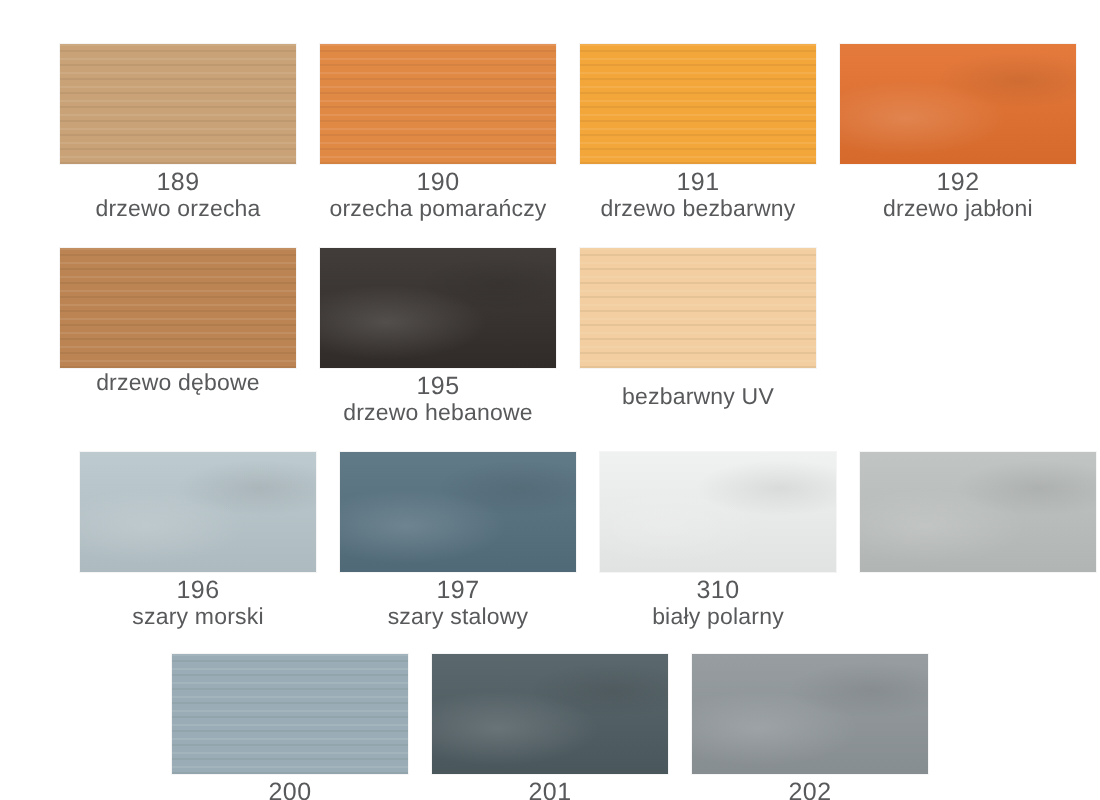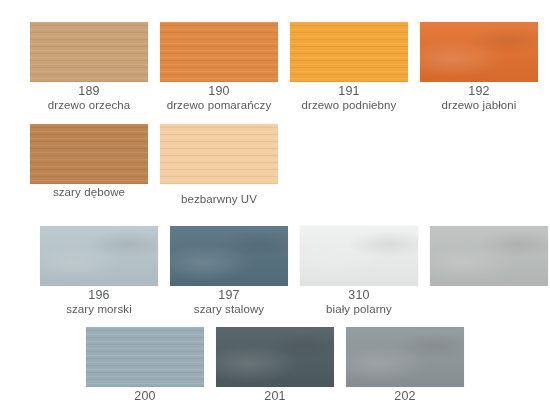--- a/index.html
+++ b/index.html
@@ -120,49 +120,58 @@
           <span class="swatch-code">189</span>
           <span class="swatch-name">drzewo orzecha</span>
         </div>
       </div>
       <div class="swatch-cell">
         <div class="swatch-chip" style="background: rgb(224, 137, 69);">
           <div class="grain grain-lines"></div>
         </div>
         <div class="swatch-caption">
           <span class="swatch-code">190</span>
-          <span class="swatch-name">drzewo pomarańczy</span>
+          <span class="swatch-name">orzecha pomarańczy</span>
         </div>
       </div>
       <div class="swatch-cell">
         <div class="swatch-chip" style="background: rgb(243, 166, 58);">
           <div class="grain grain-lines"></div>
         </div>
         <div class="swatch-caption">
           <span class="swatch-code">191</span>
-          <span class="swatch-name">drzewo podniebny</span>
+          <span class="swatch-name">drzewo bezbarwny</span>
         </div>
       </div>
       <div class="swatch-cell">
         <div class="swatch-chip" style="background: rgb(227, 112, 46);">
           <div class="grain grain-soft"></div>
         </div>
         <div class="swatch-caption">
           <span class="swatch-code">192</span>
           <span class="swatch-name">drzewo jabłoni</span>
         </div>
       </div>
     </div>
     <div class="swatch-row row-2 row-1234" style="top: 124px; padding-left: 30px; box-sizing: border-box;">
       <div class="swatch-cell">
         <div class="swatch-chip" style="background: rgb(187, 132, 82);">
           <div class="grain grain-lines"></div>
         </div>
         <div class="swatch-caption">
-          <span class="swatch-name">szary dębowe</span>
+          <span class="swatch-name">drzewo dębowe</span>
+        </div>
+      </div>
+      <div class="swatch-cell">
+        <div class="swatch-chip" style="background: rgb(51, 46, 43);">
+          <div class="grain grain-soft"></div>
+        </div>
+        <div class="swatch-caption">
+          <span class="swatch-code">195</span>
+          <span class="swatch-name">drzewo hebanowe</span>
         </div>
       </div>
       <div class="swatch-cell">
         <div class="swatch-chip" style="background: rgb(242, 206, 160);">
           <div class="grain grain-lines"></div>
         </div>
         <div class="swatch-caption caption-single">
           <span class="swatch-name">bezbarwny UV</span>
         </div>
       </div>

